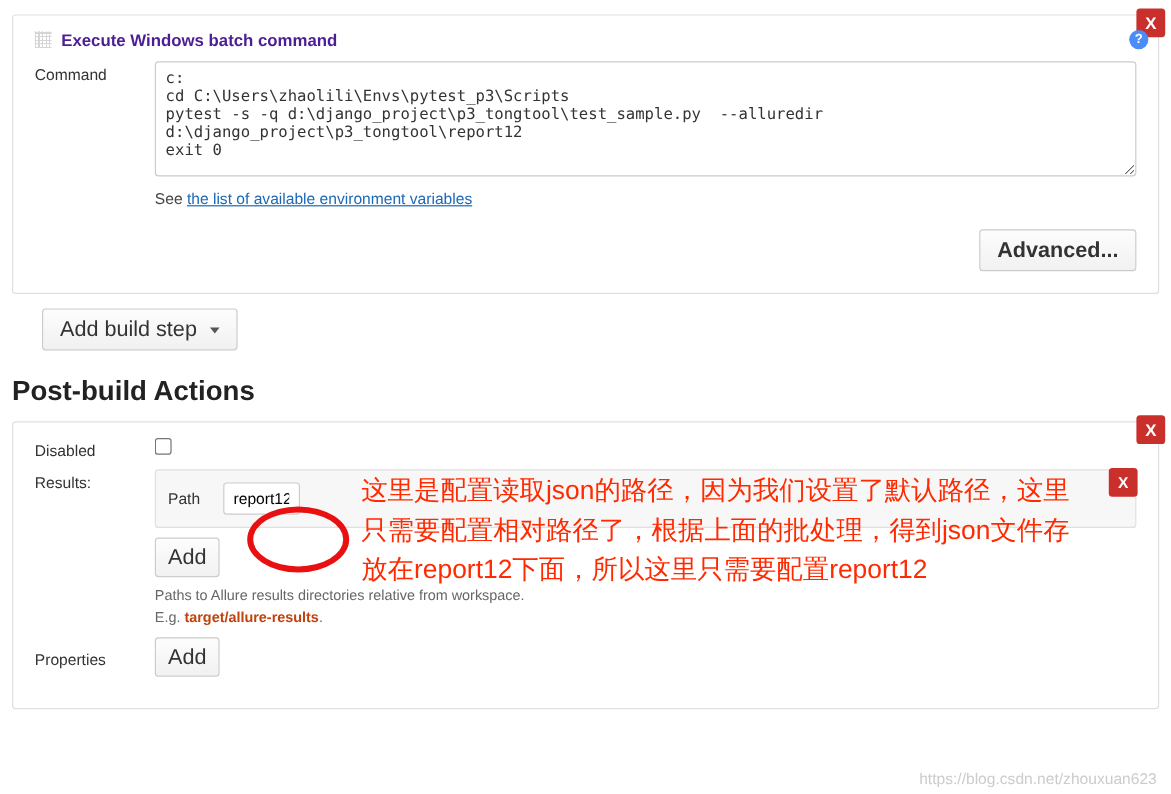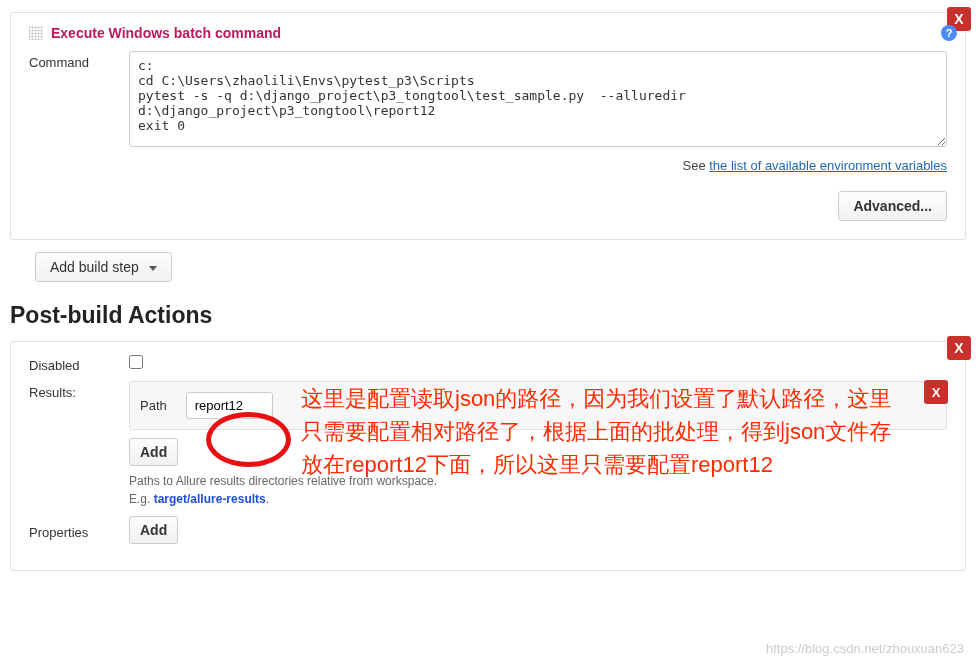--- a/index.html
+++ b/index.html
@@ -24,21 +24,21 @@
       align-items: center;
       margin-bottom: 10px;
     }
     .drag-handle {
       width: 14px; height: 14px;
       background: repeating-linear-gradient(0deg,#bbb 0 1px,transparent 1px 3px),
                   repeating-linear-gradient(90deg,#bbb 0 1px,transparent 1px 3px);
       margin-right: 8px;
       opacity: .6;
     }
-    .section-title { font-weight: bold; font-size: 14px; color: #be185d; }
+    .section-title { font-weight: bold; font-size: 14px; color: #4c1d95; }
     .close-btn {
       position: absolute;
       top: -6px; right: -6px;
       width: 24px; height: 24px;
       background: #c9302c;
       color: #fff;
       border-radius: 3px;
       display: flex; align-items: center; justify-content: center;
       font-weight: bold; font-size: 14px;
       cursor: pointer;
@@ -73,26 +73,26 @@
       color: #333;
     }
     .see-note { color: #444; font-size: 13px; }
     .see-note a { color: #1b69b6; text-decoration: underline; }
     .btn {
       display: inline-block;
       background: linear-gradient(#fdfdfd,#f1f1f1);
       border: 1px solid #ccc;
       border-radius: 3px;
       padding: 6px 14px;
-      font-size: 14px;
+      font-size: 18px;
       color: #333;
       cursor: pointer;
       font-weight: bold;
     }
-    .btn-small { padding: 5px 10px; font-weight: bold; }
+    .btn-small { padding: 5px 10px; font-weight: normal; }
     .advanced-row { text-align: right; margin-top: 18px; }
     .add-step-row { margin: 10px 0 20px 0; padding-left: 25px; }
     .add-step-row .btn { font-weight: normal; }
     .caret-down {
       display: inline-block;
       margin-left: 6px;
       width: 0; height: 0;
       border-left: 4px solid transparent;
       border-right: 4px solid transparent;
       border-top: 5px solid #555;
@@ -109,31 +109,31 @@
       border: 1px solid #e0e0e0;
       border-radius: 3px;
       padding: 10px;
       position: relative;
     }
     .path-input {
       padding: 5px 8px;
       border: 1px solid #ccc;
       border-radius: 3px;
       font-size: 13px;
-      width: 87px;
+      width: 64px;
       background: #fff;
     }
     .small-label { font-size: 13px; color: #333; padding-right: 10px; }
     .hint {
       color: #666;
       font-size: 12px;
       line-height: 1.5;
       margin-top: 6px;
     }
-    .hint .bold { font-weight: bold; color: #1d4ed8; text-align: center; }
+    .hint .bold { font-weight: bold; color: #c2410c; text-align: center; }
     .checkbox { width: 14px; height: 14px; }
     .annotation-circle {
       position: absolute;
       border: 5px solid #e81010;
       border-radius: 50%;
       pointer-events: none;
     }
     .annotation-text {
       position: absolute;
       color: #ff2a00;
@@ -175,21 +175,21 @@
       <div class="section-title">Execute Windows batch command</div>
     </div>
 
     <div class="row">
       <div class="label-col">Command</div>
       <div class="field-col">
         <textarea class="command-input" style="">c:
 cd C:\Users\zhaolili\Envs\pytest_p3\Scripts
 pytest -s -q d:\django_project\p3_tongtool\test_sample.py  --alluredir d:\django_project\p3_tongtool\report12
 exit 0</textarea>
-        <div style="margin-top:8px;text-align:right;" class="see-note">
+        <div style="margin-top:8px;" class="see-note">
           <span>See </span><a href="#">the list of available environment variables</a>
         </div>
       </div>
     </div>
 
     <div class="advanced-row">
       <span class="btn">Advanced...</span>
     </div>
   </div>
 

